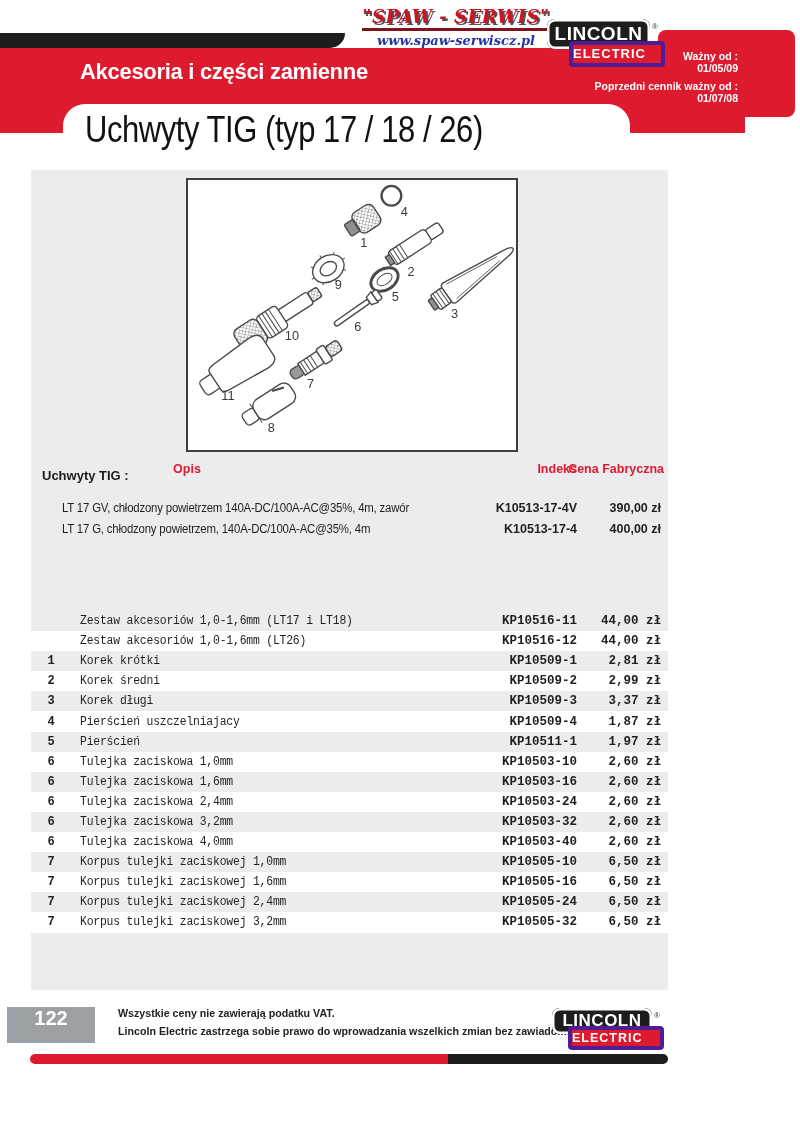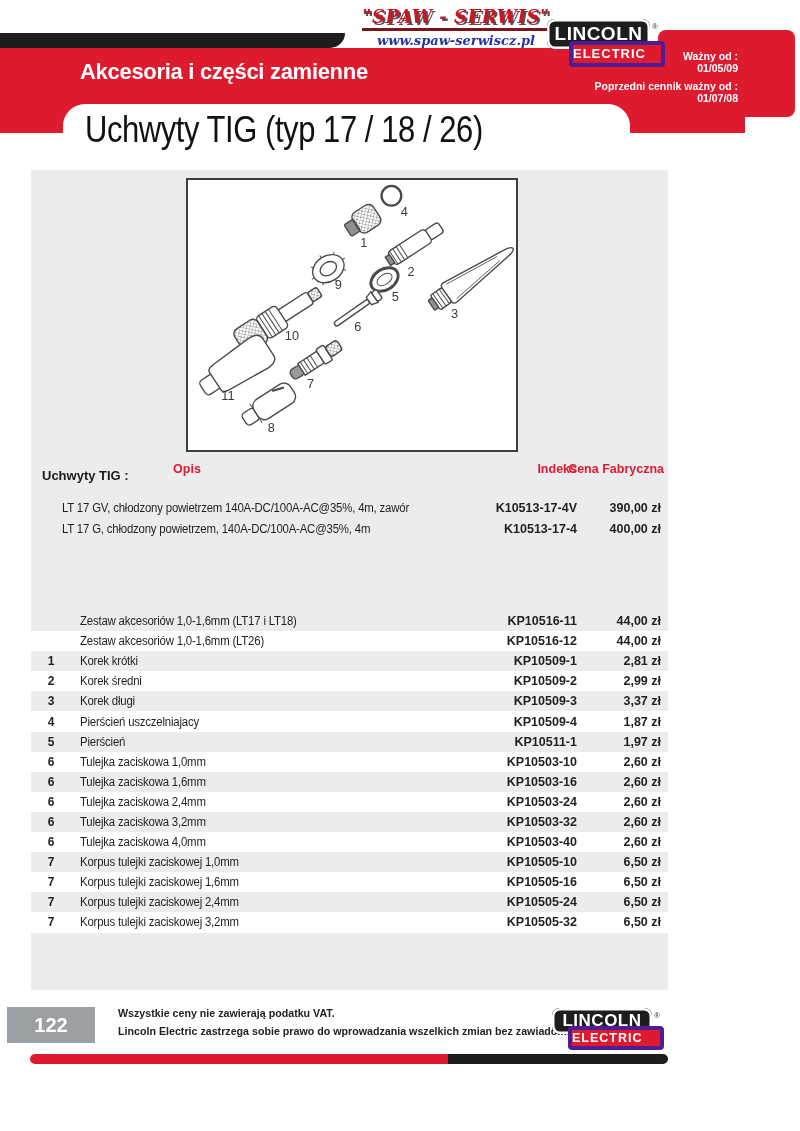--- a/index.html
+++ b/index.html
@@ -39,29 +39,29 @@
   
   .th{position:absolute;font-size:12.5px;font-weight:bold;color:var(--accent-red);white-space:nowrap;}
   .th-opis{left:66px;top:292px;width:180px;text-align:center;}
   .th-indeks{right:91px;top:292px;width:120px;text-align:right;}
   .th-cena{right:4px;top:292px;width:140px;text-align:right;}
   .sec1-label{position:absolute;left:11px;top:298px;font-size:13px;font-weight:bold;color:#1a1a1a;}
   .sec2-label{position:absolute;left:0;top:414px;width:100%;text-align:center;font-size:14px;font-weight:bold;color:var(--accent-red);}
   .lt-rows{position:absolute;left:0;top:327px;width:100%;}
   .part-rows{position:absolute;left:0;top:441px;width:100%;}
   .lt-row{position:relative;height:21.5px;}
-  .prow{position:relative;height:20.1px;}
+  .prow{position:relative;height:20.1px;font-family:Liberation Mono, monospace;}
   .prow.white{background:#fff;}
   .cell-num{position:absolute;left:6px;top:50%;transform:translateY(-50%);width:28px;text-align:center;font-size:12px;font-weight:bold;}
   .cell-desc{position:absolute;left:49px;top:50%;font-size:12px;letter-spacing:-0.2px;transform:translateY(-50%) scaleX(0.95);transform-origin:0 50%;white-space:nowrap;}
   .lt-row .cell-desc{left:31px;}
   .cell-idx{position:absolute;right:91px;top:50%;transform:translateY(-50%);font-size:12.5px;font-weight:bold;white-space:nowrap;}
   .cell-price{position:absolute;right:7px;top:50%;transform:translateY(-50%);font-size:12.5px;font-weight:bold;white-space:nowrap;}
   
-  .page-num-box{position:absolute;left:7px;top:1007px;width:88px;height:36px;background:var(--footer-gray);color:#fff;font-size:20px;font-weight:bold;display:flex;align-items:center;justify-content:center;}
+  .page-num-box{position:absolute;left:7px;top:1007px;width:88px;height:36px;background:var(--footer-gray);color:#fff;font-size:20px;font-weight:bold;display:flex;align-items:flex-start;justify-content:center;}
   .footnotes{position:absolute;left:118px;top:1004px;font-size:11px;font-weight:bold;color:#222;line-height:18px;transform:scaleX(0.97);transform-origin:0 0;white-space:nowrap;}
   .bar-red{position:absolute;left:30px;top:1054px;width:418px;height:10px;background:var(--accent-red);border-radius:8px 0 0 8px;}
   .bar-black{position:absolute;left:448px;top:1054px;width:220px;height:10px;background:#1d1d1b;border-radius:0 10px 10px 0;}
 </style>
 </head>
 <body>
 
 <div class="page">
 
   <div class="top-black-bar"></div>

